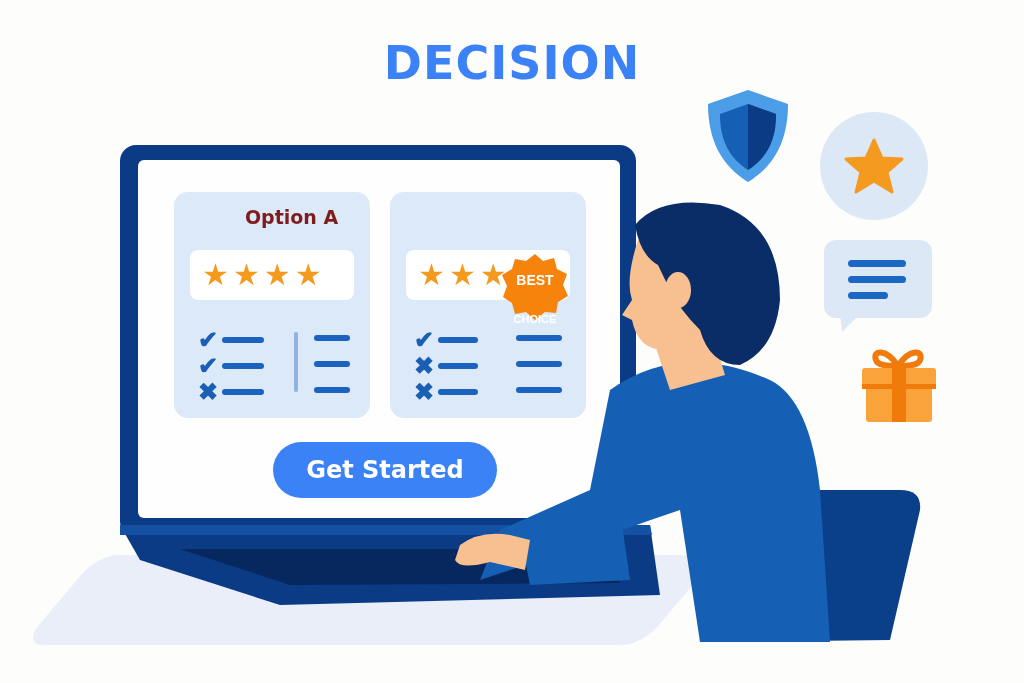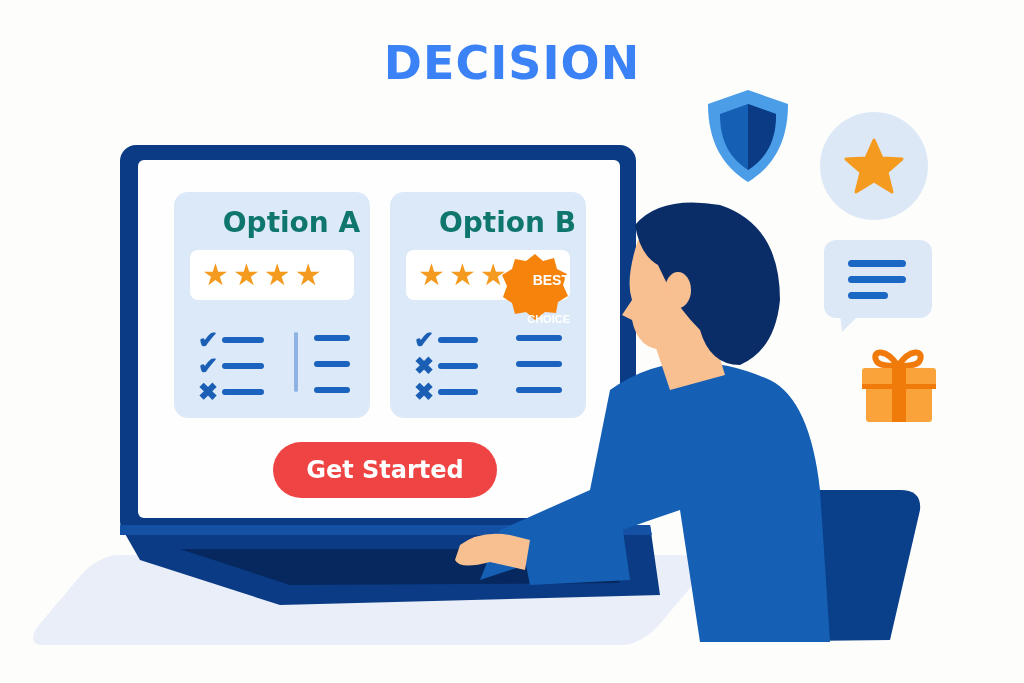--- a/index.html
+++ b/index.html
@@ -3,32 +3,32 @@
 <meta charset="utf-8">
 <style>
   html,body{margin:0;padding:0;}
   body{width:1024px;height:683px;background:#fdfdfc;position:relative;overflow:hidden;font-family:"Liberation Sans",sans-serif;}
   .abs{position:absolute;}
   .title{left:0;width:1024px;top:36px;text-align:center;font-family:"DejaVu Sans",sans-serif;font-weight:bold;font-size:46px;color:#3b82f6;letter-spacing:1px;}
   .floor{left:60px;top:555px;width:620px;height:90px;background:#e9eef8;border-radius:20px;transform:skewX(-40deg);}
   .laptop-frame{left:120px;top:145px;width:516px;height:392px;background:#0a3b84;border-radius:16px;}
   .screen{left:138px;top:160px;width:482px;height:358px;background:#fefefe;border-radius:6px;}
   .card{width:196px;height:226px;background:#dce9f8;border-radius:14px;}
-  .card-title{position:absolute;left:0;right:0;top:14px;text-align:center;font-family:"DejaVu Sans",sans-serif;font-weight:bold;font-size:28px;color:#0f766e;padding-left:39px;}
+  .card-title{position:absolute;left:0;right:0;top:14px;text-align:center;font-family:"DejaVu Sans",sans-serif;font-weight:bold;font-size:19px;color:#7f1d1d;padding-left:39px;}
   .rating{position:absolute;left:16px;right:16px;top:58px;height:50px;background:#fff;border-radius:8px;display:flex;align-items:center;padding-left:12px;gap:8px;}
   .star{color:#f49a1e;font-size:30px;line-height:1;}
   .rows{position:absolute;left:24px;top:135px;}
   .row{display:flex;align-items:center;height:26px;}
   .mark{width:24px;font-size:24px;font-weight:bold;color:#1b5fb5;line-height:1;}
   .bar{height:6px;background:#1b63be;border-radius:3px;}
   .vdiv{position:absolute;width:4px;height:60px;background:#8db3e4;border-radius:2px;left:120px;top:140px;}
   .badge{left:500px;top:252px;width:70px;height:70px;}
-  .badge-text{position:absolute;left:0;right:0;top:20px;text-align:right;color:#fff;font-weight:bold;font-size:14px;line-height:16px;}
+  .badge-text{position:absolute;left:0;right:0;top:20px;text-align:center;color:#fff;font-weight:bold;font-size:14px;line-height:16px;}
   .badge-text .small{font-size:11px;margin-top:23px;}
-  .btn{left:273px;top:442px;width:224px;height:56px;background:#ef4444;border-radius:28px;color:#fff;font-family:"DejaVu Sans",sans-serif;font-weight:bold;font-size:24px;display:flex;align-items:center;justify-content:center;border:none;}
+  .btn{left:273px;top:442px;width:224px;height:56px;background:#3b82f6;border-radius:28px;color:#fff;font-family:"DejaVu Sans",sans-serif;font-weight:bold;font-size:24px;display:flex;align-items:center;justify-content:center;border:none;}
   .circle{left:820px;top:112px;width:108px;height:108px;border-radius:50%;background:#dde8f7;display:flex;align-items:center;justify-content:center;}
   .chat{left:824px;top:240px;width:108px;height:78px;background:#dde8f7;border-radius:12px;}
 </style>
 </head>
 <body>
 
 <div class="abs title">DECISION</div>
 
 <div class="abs floor"></div>
 
@@ -85,21 +85,20 @@
     </div>
     <div class="vdiv"></div>
     <div class="abs" style="left:140px;top:143px">
       <div class="bar" style="width:36px;margin-bottom:20px"></div>
       <div class="bar" style="width:36px;margin-bottom:20px"></div>
       <div class="bar" style="width:36px"></div>
     </div>
   </div>
 
   <div class="abs card" style="left:252px;top:32px">
-    <div class="card-title">Option B</div>
     <div class="rating">
       <span class="star" style="letter-spacing:4px">★★★</span>
     </div>
     <div class="rows">
       <div class="row">
           <span class="mark">✔</span>
           <span class="bar" style="width:40px"></span>
         </div>
       <div class="row">
           <span class="mark">✖</span>

